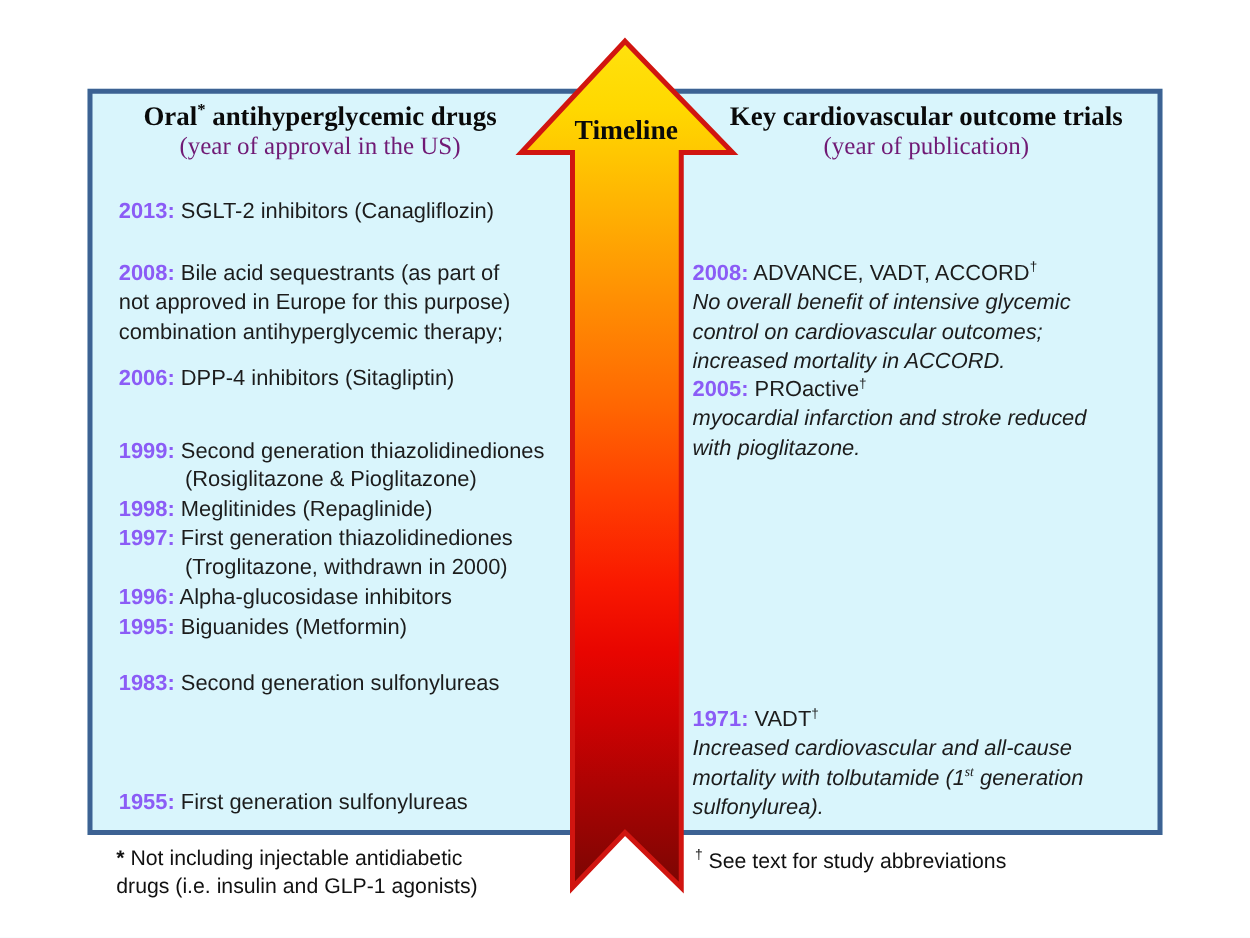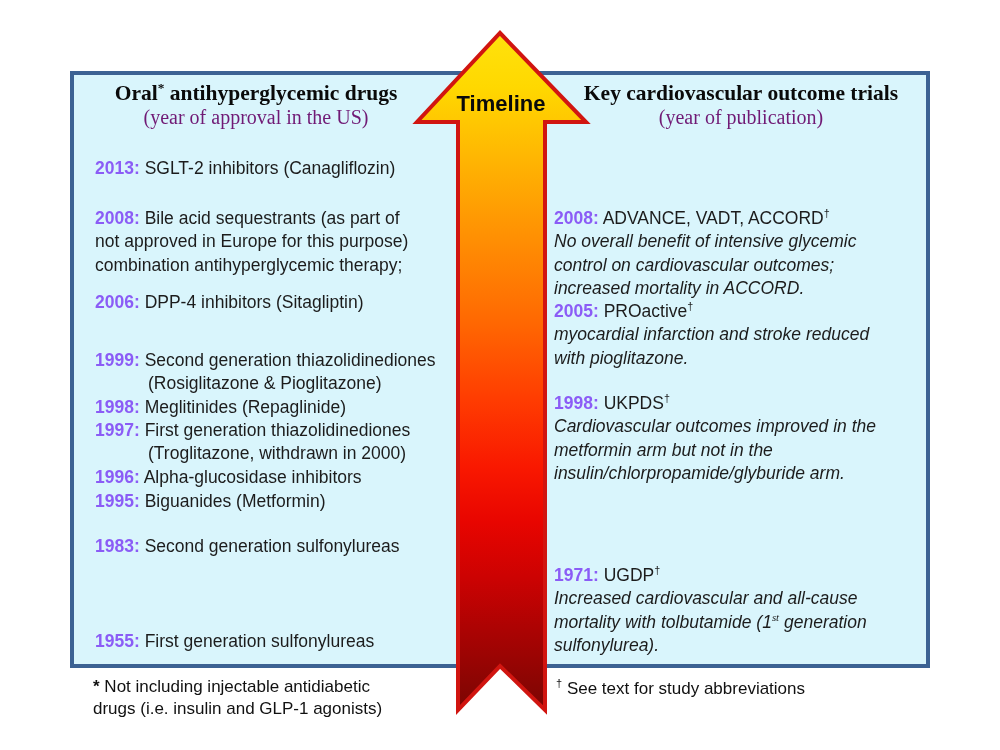--- a/index.html
+++ b/index.html
@@ -19,21 +19,21 @@
     border:4px solid #3c6293;
     z-index:1;
   }
   .arrow-svg{
     position:absolute;left:0;top:0;width:1000px;height:750px;
     z-index:2;pointer-events:none;
   }
   .timeline-label{
     position:absolute;left:430px;top:91px;width:142px;
     text-align:center;
-    font-family:Liberation Sans, sans-serif;
+    font-family:Liberation Serif, serif;
     font-weight:bold;font-size:22px;color:#0a0a0a;
     z-index:3;
   }
   .hdr{
     position:absolute;top:81px;width:340px;text-align:center;z-index:3;
     font-family:"Liberation Serif", serif;
   }
   .hdr-left{left:86px;}
   .hdr-right{left:571px;}
   .hdr-title{font-weight:bold;font-size:21.5px;line-height:24px;color:#0a0a0a;}
@@ -145,29 +145,23 @@
     <div class="ln it">control on cardiovascular outcomes;</div>
     <div class="ln it">increased mortality in ACCORD.</div>
   </div>
 
   <div class="entry" style="left:554px;top:300px">
     <div class="ln"><span class="yr">2005:</span> <span>PROactive</span><sup class="dg">†</sup></div>
     <div class="ln it">myocardial infarction and stroke reduced</div>
     <div class="ln it">with pioglitazone.</div>
   </div>
 
-  <div class="entry" style="left:554px;top:392px">
-    <div class="ln"><span class="yr">1998:</span> <span>UKPDS</span><sup class="dg">†</sup></div>
-    <div class="ln it">Cardiovascular outcomes improved in the</div>
-    <div class="ln it">metformin arm but not in the</div>
-    <div class="ln it">insulin/chlorpropamide/glyburide arm.</div>
-  </div>
 
   <div class="entry" style="left:554px;top:564px">
-    <div class="ln"><span class="yr">1971:</span> <span>UGDP</span><sup class="dg">†</sup></div>
+    <div class="ln"><span class="yr">1971:</span> <span>VADT</span><sup class="dg">†</sup></div>
     <div class="ln it">Increased cardiovascular and all-cause</div>
     <div class="ln it"><span>mortality with tolbutamide (1</span><sup class="st">st</sup><span> generation</span></div>
     <div class="ln it">sulfonylurea).</div>
   </div>
 
   <div class="fn" style="left:93px;top:676px">
     <div class="ln"><b>*</b> <span>Not including injectable antidiabetic</span></div>
     <div class="ln">drugs (i.e. insulin and GLP-1 agonists)</div>
   </div>
 

